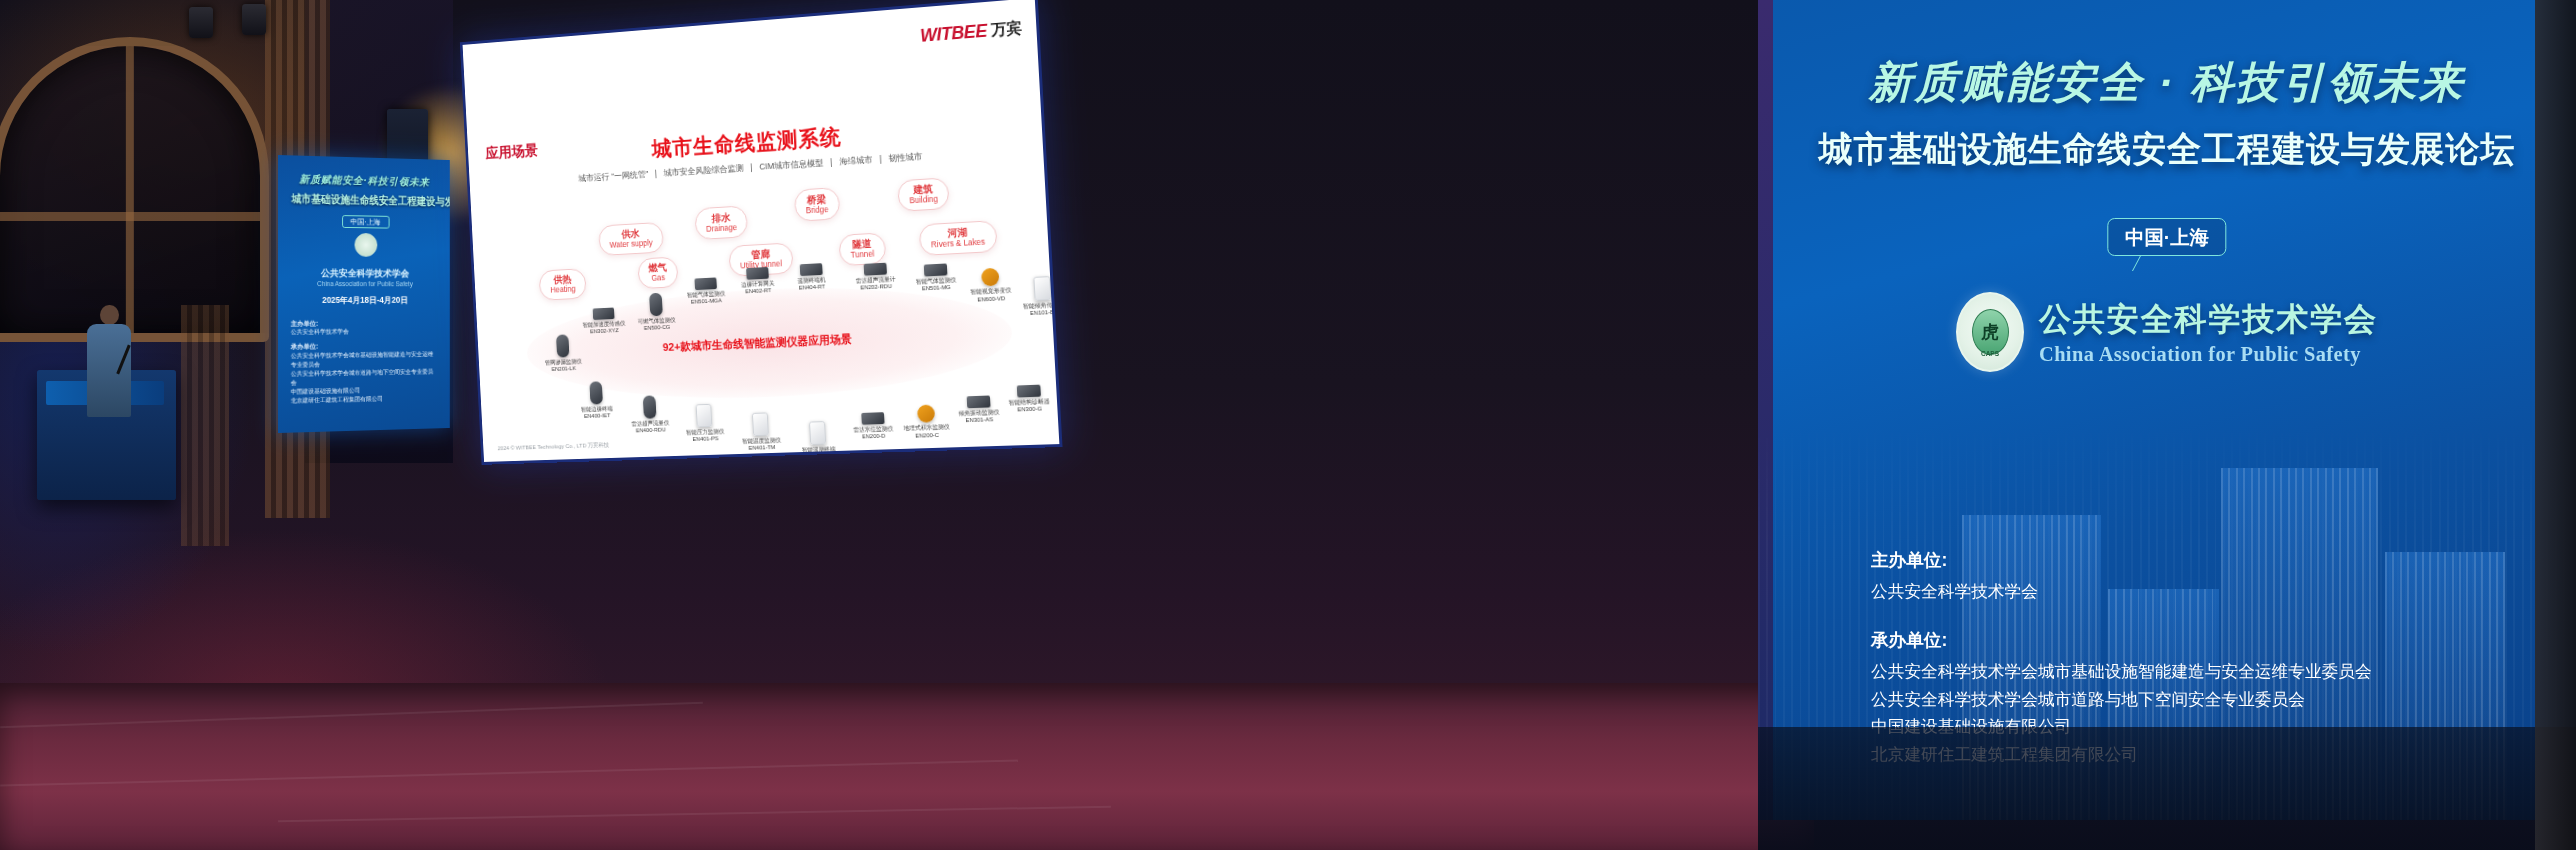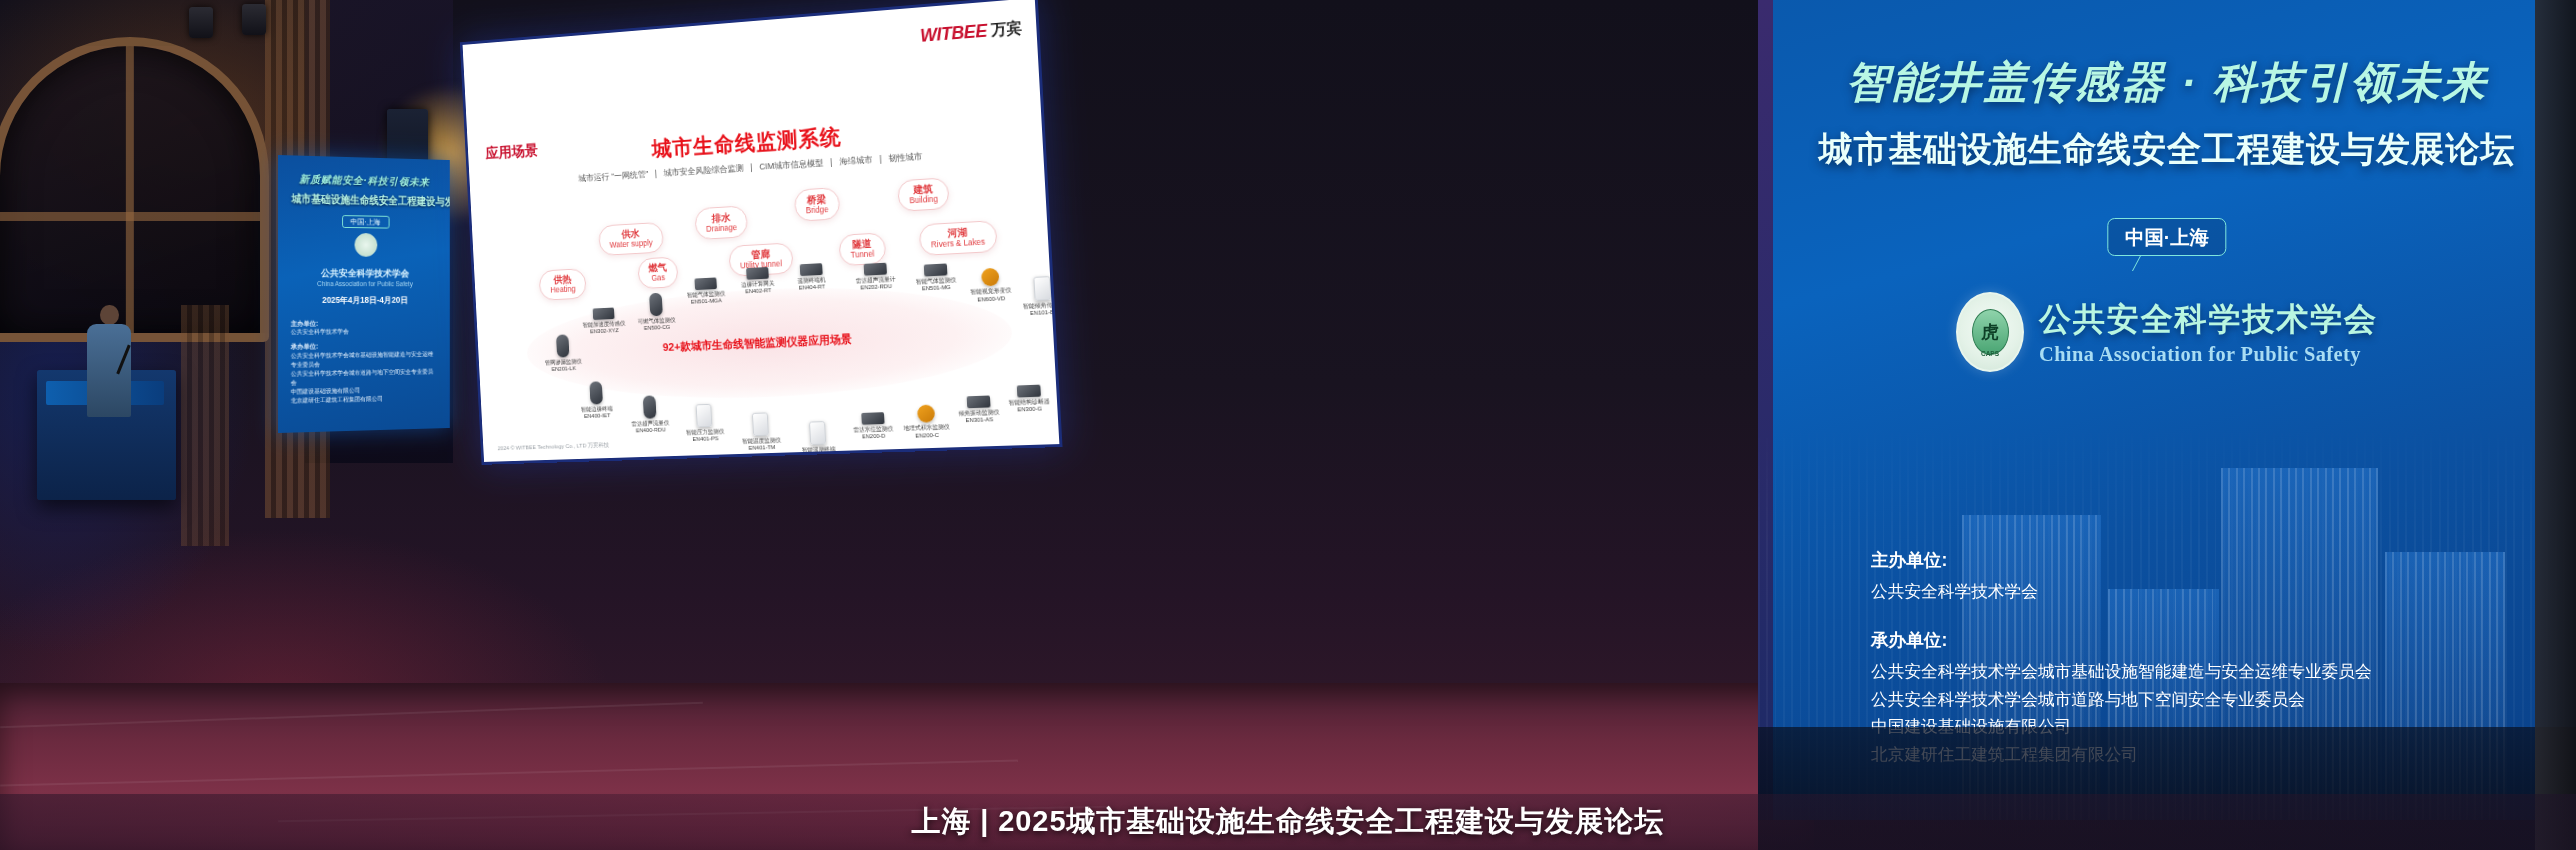--- a/index.html
+++ b/index.html
@@ -391,21 +391,21 @@
   </div>
 
   <div class="banner">
     <div class="edge"></div>
     <div class="skyline"></div>
     <div class="tower" style="left:204px;bottom:0;width:139px;height:305px;"></div>
     <div class="tower" style="left:350px;bottom:0;width:111px;height:231px;"></div>
     <div class="tower" style="left:463px;bottom:0;width:157px;height:352px;"></div>
     <div class="tower" style="left:627px;bottom:0;width:120px;height:268px;"></div>
 
-    <div class="bn-cal">智能井盖传感器 · 科技引领未来</div>
+    <div class="bn-cal">新质赋能安全 · 科技引领未来</div>
     <div class="bn-title">城市基础设施生命线安全工程建设与发展论坛</div>
     <div class="bn-chip">中国·上海</div>
 
     <div class="bn-assoc">
       <div class="seal">
         <div class="inner">虎</div>
         <div class="caps">CAPS</div>
       </div>
       <div class="bn-assoc-txt">
         <div class="cn">公共安全科学技术学会</div>
@@ -421,18 +421,15 @@
       <div class="hd">承办单位:</div>
       <div class="ln">公共安全科学技术学会城市基础设施智能建造与安全运维专业委员会</div>
       <div class="ln">公共安全科学技术学会城市道路与地下空间安全专业委员会</div>
       <div class="ln">中国建设基础设施有限公司</div>
       <div class="ln">北京建研住工建筑工程集团有限公司</div>
     </div>
   </div>
   <div class="bannerdark"></div>
   <div class="rightwall"></div>
 
-  <div class="captionbar">
-    <div class="txt">上海 | 2025城市基础设施生命线安全工程建设与发展论坛</div>
-  </div>
 
 </div>
 
 
 </body></html>

